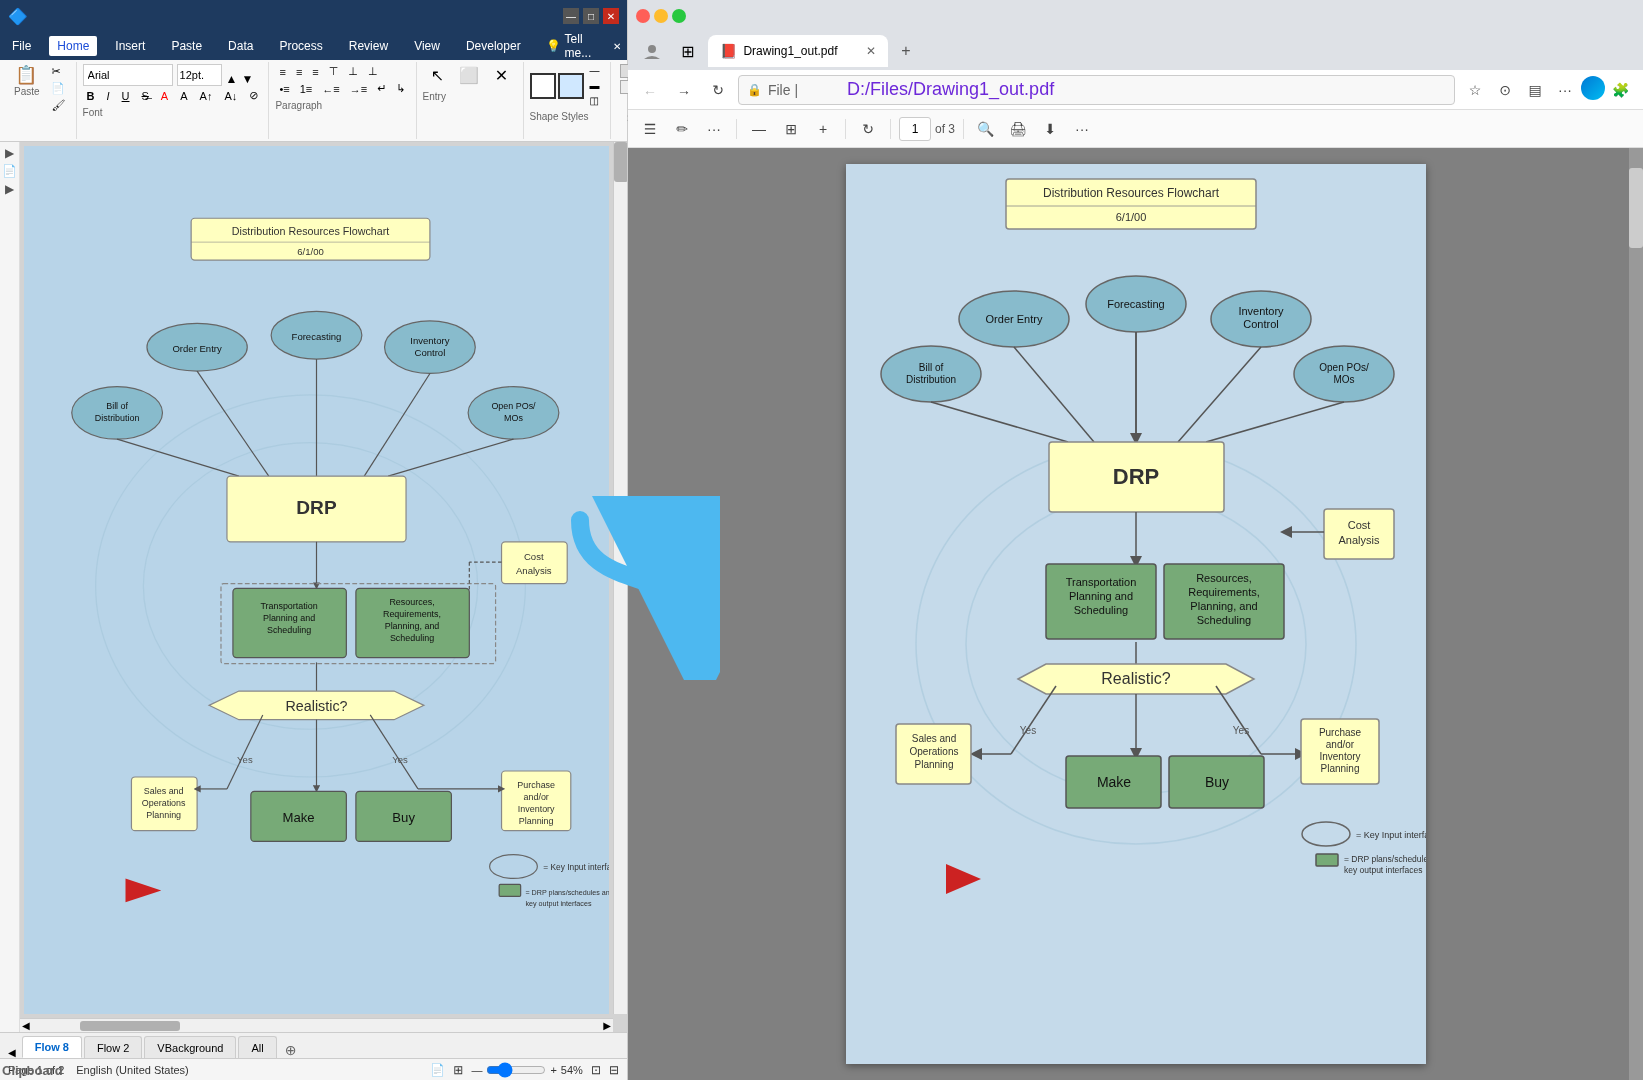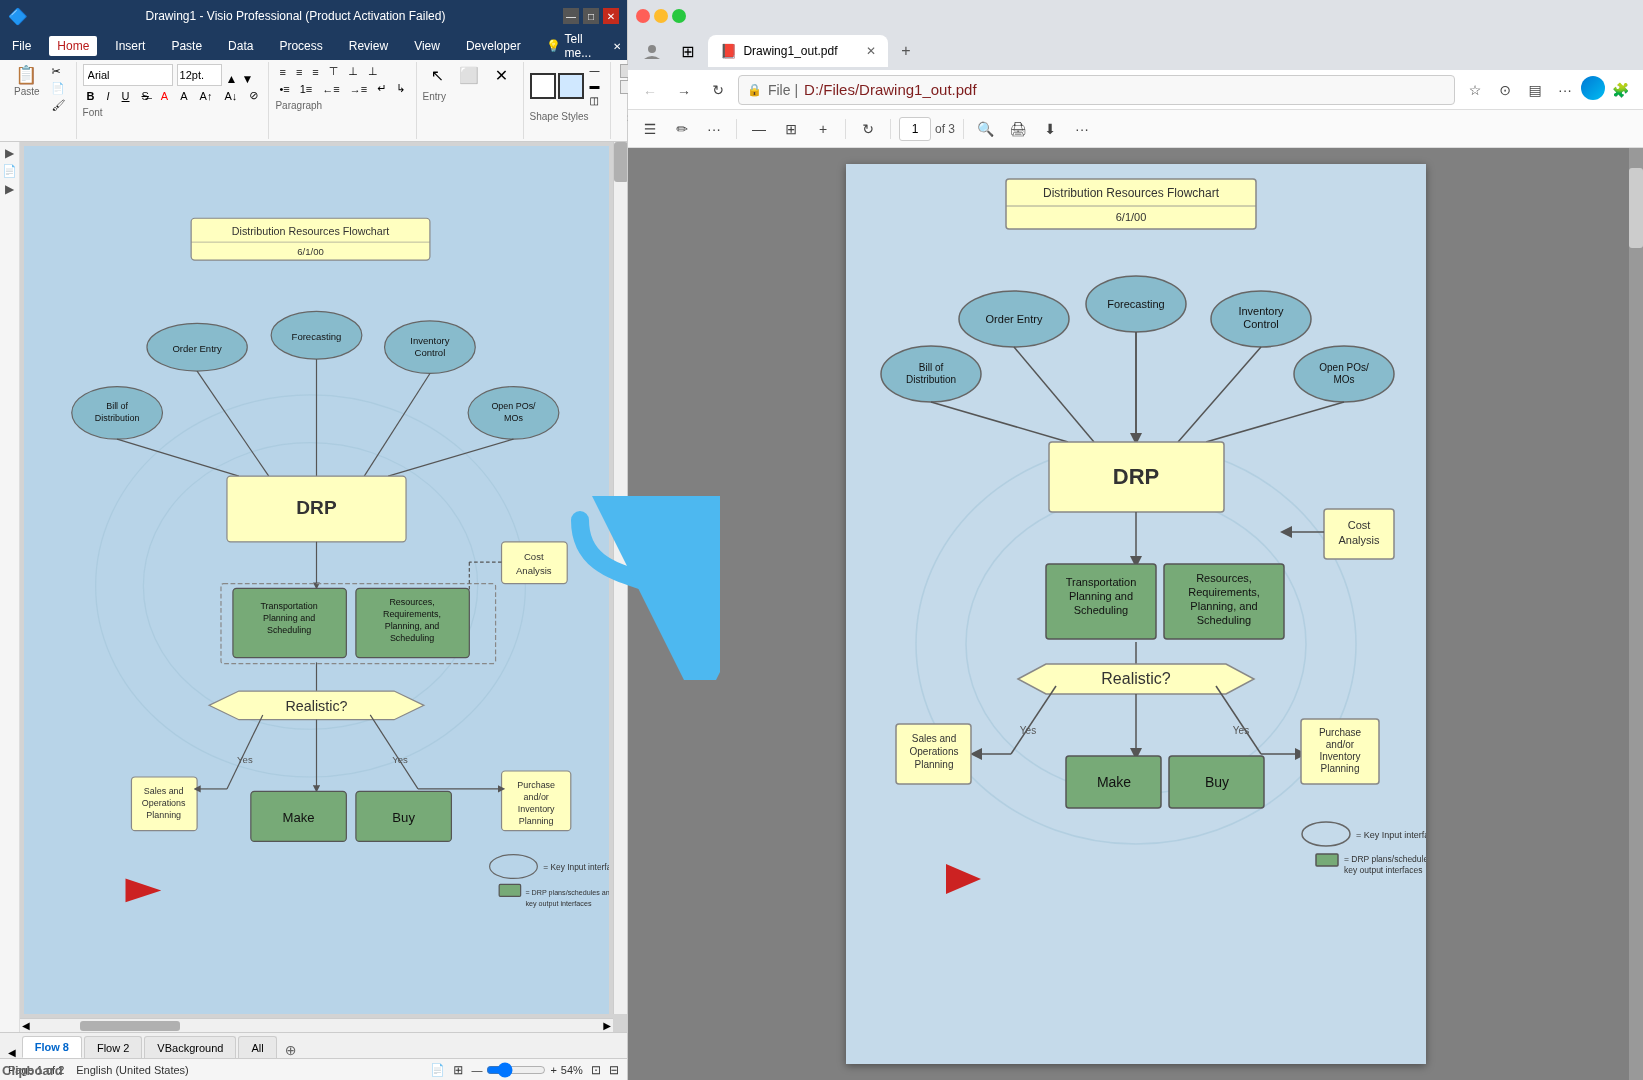--- a/index.html
+++ b/index.html
@@ -40,21 +40,21 @@
       gap: 10px;
     }
     .menu-item {
       padding: 3px 8px;
       color: white;
       font-size: 12px;
       cursor: pointer;
       border-radius: 2px;
     }
     .menu-item:hover, .menu-item.active { background: #2e5f9f; }
-    .menu-item.active { background: white; color: #b91c1c; }
+    .menu-item.active { background: white; color: #1d4ed8; }
 
     
     .ribbon {
       background: #f8f8f8;
       border-bottom: 1px solid #ccc;
       padding: 2px 4px;
       display: flex;
       flex-direction: column;
     }
     .ribbon-section {
@@ -281,21 +281,21 @@
       border: 1px solid #ccc;
       border-radius: 4px;
       padding: 0 8px;
       font-size: 12px;
       background: #f8f8f8;
       display: flex;
       align-items: center;
       gap: 6px;
     }
     .address-secure { color: #666; font-size: 12px; }
-    .address-text { font-size: 15px; color: #7f1d1d; }
+    .address-text { font-size: 18px; color: #6d28d9; margin-left: 43px; }
     .browser-actions { display: flex; gap: 2px; }
     .edge-icon { width: 24px; height: 24px; background: linear-gradient(135deg, #0078d4, #00bcf2); border-radius: 50%; }
 
     .pdf-toolbar {
       height: 38px;
       background: #fafafa;
       border-bottom: 1px solid #ddd;
       display: flex;
       align-items: center;
       padding: 0 8px;
@@ -337,21 +337,20 @@
       background: #c5daea;
     }
   </style>
 </head>
 <body>
 
 <div id="visio-panel">
 
   <div class="title-bar">
     <span style="font-size:16px;">🔷</span>
-    <span style="flex:1; text-align:center; font-size:12px;">Drawing1 - Visio Professional (Product Activation Failed)</span>
     <div class="title-bar-buttons">
       <button class="title-btn">—</button>
       <button class="title-btn">□</button>
       <button class="title-btn close">✕</button>
     </div>
   </div>
 
   <div class="menu-bar">
     <div class="menu-item">File</div>
     <div class="menu-item active">Home</div>

